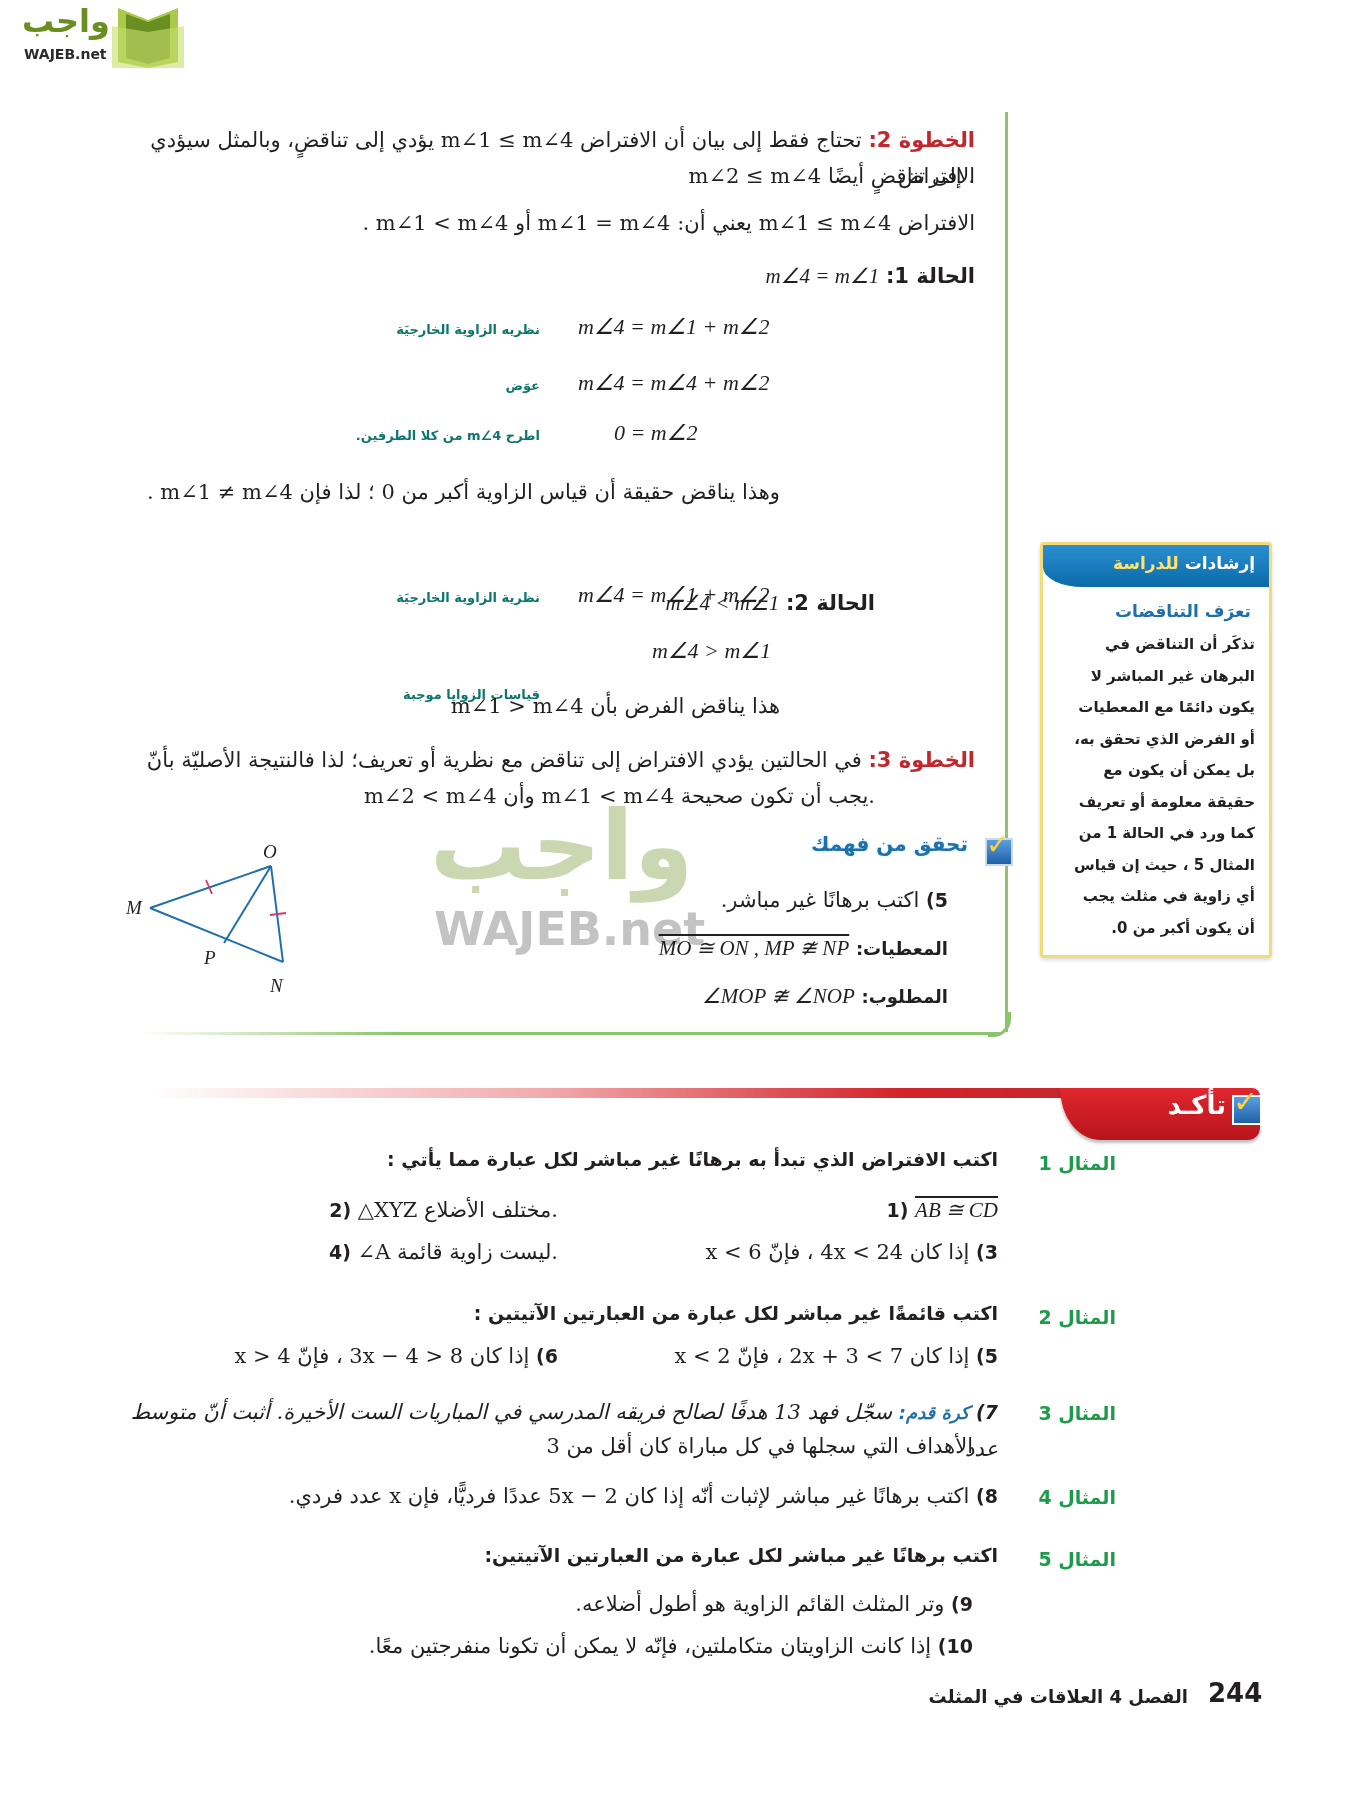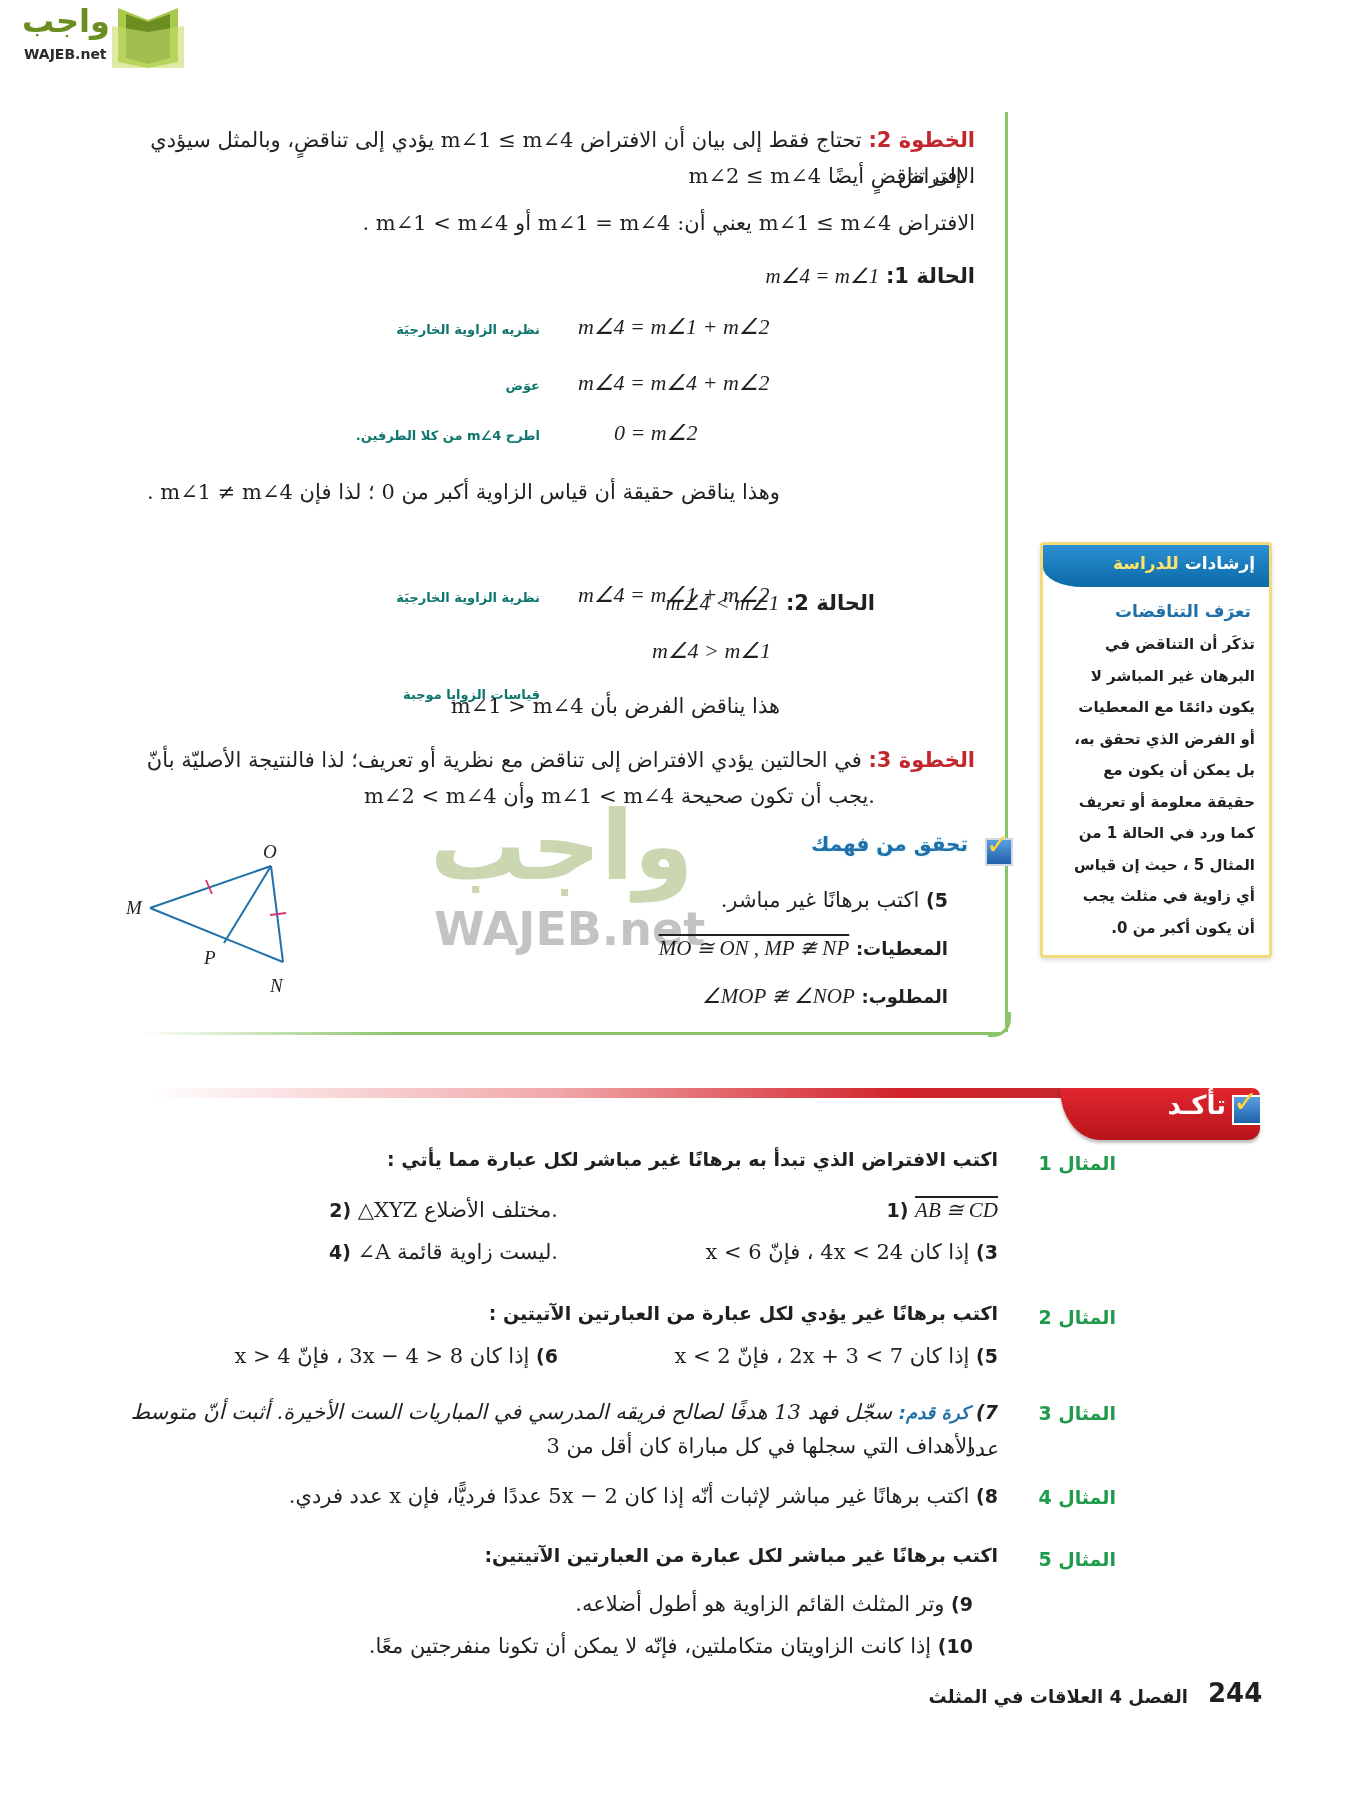--- a/index.html
+++ b/index.html
@@ -193,21 +193,21 @@
 <div class="abs rtl body-txt" style="right:360px; top:1234px; width:300px;">
   <span class="q-num">3)</span>
   <span>إذا كان 4x &lt; 24 ، فإنّ x &lt; 6</span>
 </div>
 <div class="abs rtl body-txt" style="right:800px; top:1234px; width:300px;">
   <span class="q-num">4)</span>
   <span>∠A ليست زاوية قائمة.</span>
 </div>
 
 <div class="abs rtl ex-label" style="right:242px; top:1306px;">المثال 2</div>
-<div class="abs rtl sans-bold" style="right:360px; top:1302px; font-size:19px; width:700px;">اكتب برهانًا غير يؤدي لكل عبارة من العبارتين الآتيتين :</div>
+<div class="abs rtl sans-bold" style="right:360px; top:1302px; font-size:19px; width:700px;">اكتب قائمةًا غير مباشر لكل عبارة من العبارتين الآتيتين :</div>
 <div class="abs rtl body-txt" style="right:360px; top:1338px; width:400px;">
   <span class="q-num">5)</span>
   <span>إذا كان 2x + 3 &lt; 7 ، فإنّ x &lt; 2</span>
 </div>
 <div class="abs rtl body-txt" style="right:800px; top:1338px; width:400px;">
   <span class="q-num">6)</span>
   <span>إذا كان 3x − 4 &gt; 8 ، فإنّ x &gt; 4</span>
 </div>
 
 <div class="abs rtl ex-label" style="right:242px; top:1402px;">المثال 3</div>

